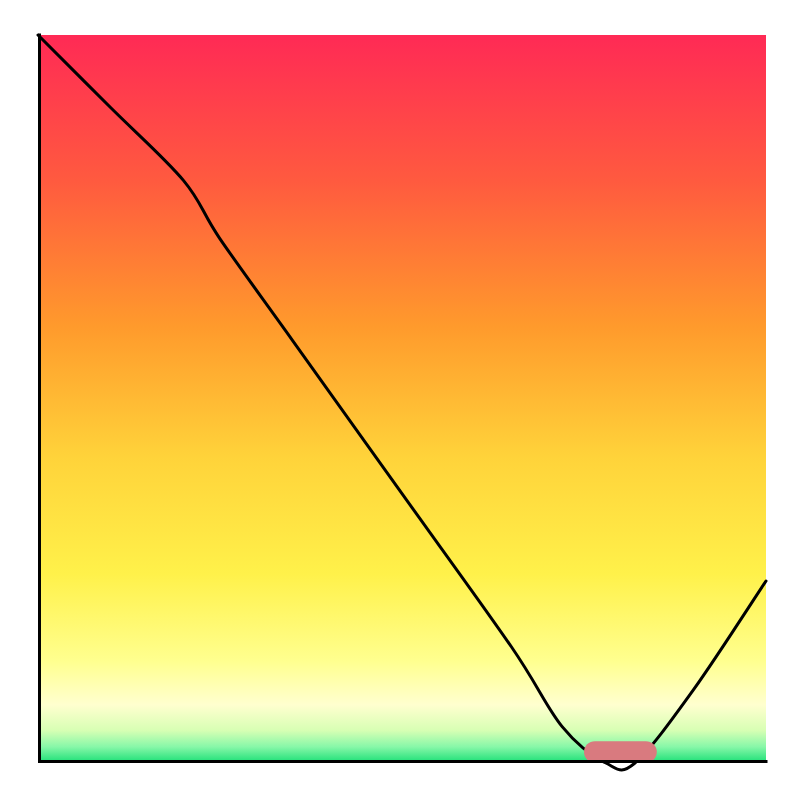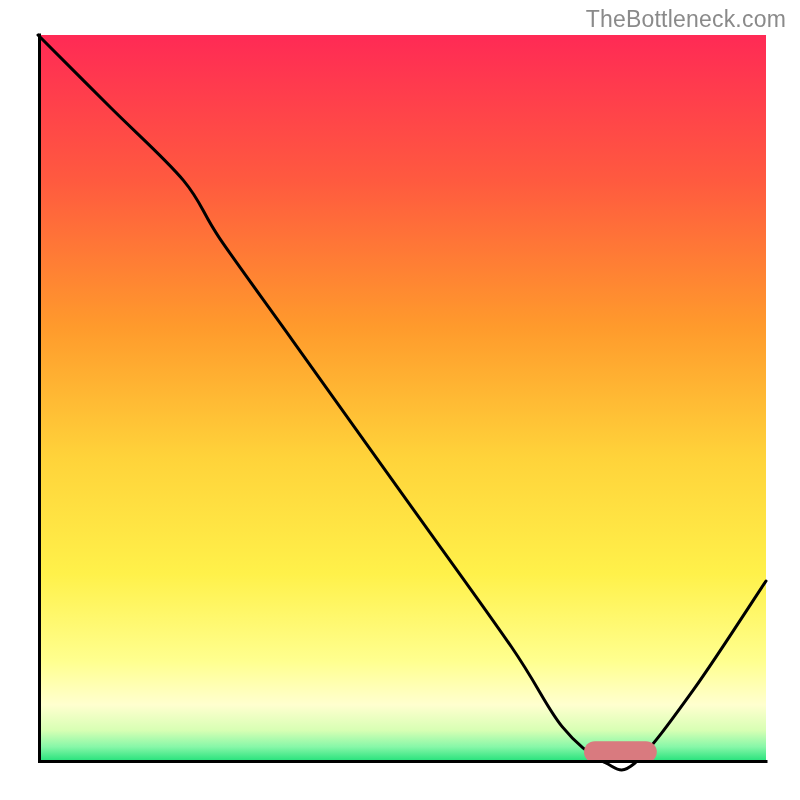--- a/index.html
+++ b/index.html
@@ -26,21 +26,20 @@
     letter-spacing: 0.2px;
   }
   svg {
     display: block;
   }
 </style>
 </head>
 <body>
 
 <div class="wrap">
-  <div class="attrib">TheBottleneck.com</div>
 
   <svg id="chart-svg" width="800" height="800" viewBox="0 0 800 800">
     <defs>
       <linearGradient id="bg-grad" x1="0" y1="0" x2="0" y2="1">
           <stop offset="0%" stop-color="#ff2a55"></stop>
           <stop offset="20%" stop-color="#ff5a3f"></stop>
           <stop offset="40%" stop-color="#ff9a2c"></stop>
           <stop offset="57.99999999999999%" stop-color="#ffd33a"></stop>
           <stop offset="74%" stop-color="#fff14a"></stop>
           <stop offset="86%" stop-color="#ffff8f"></stop>

